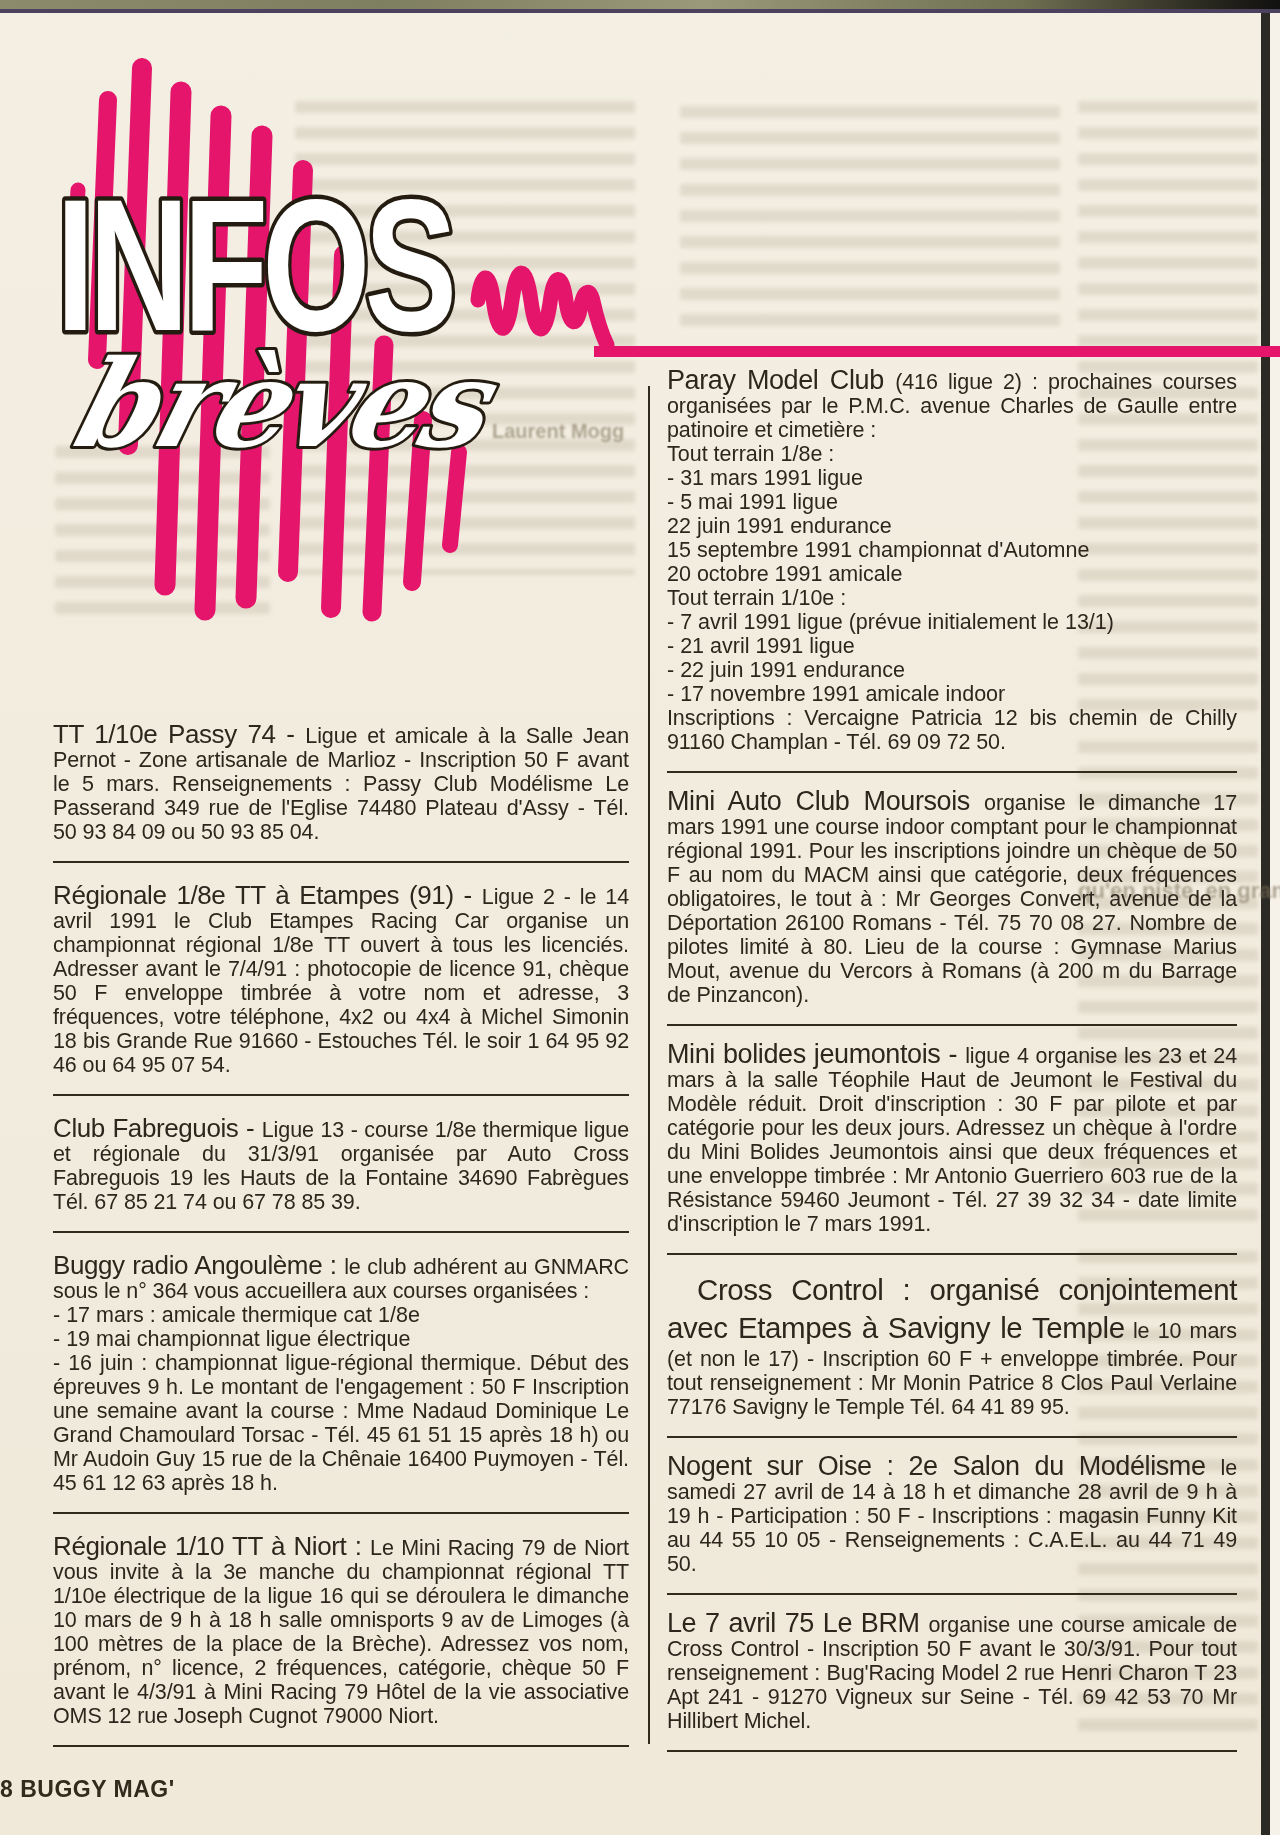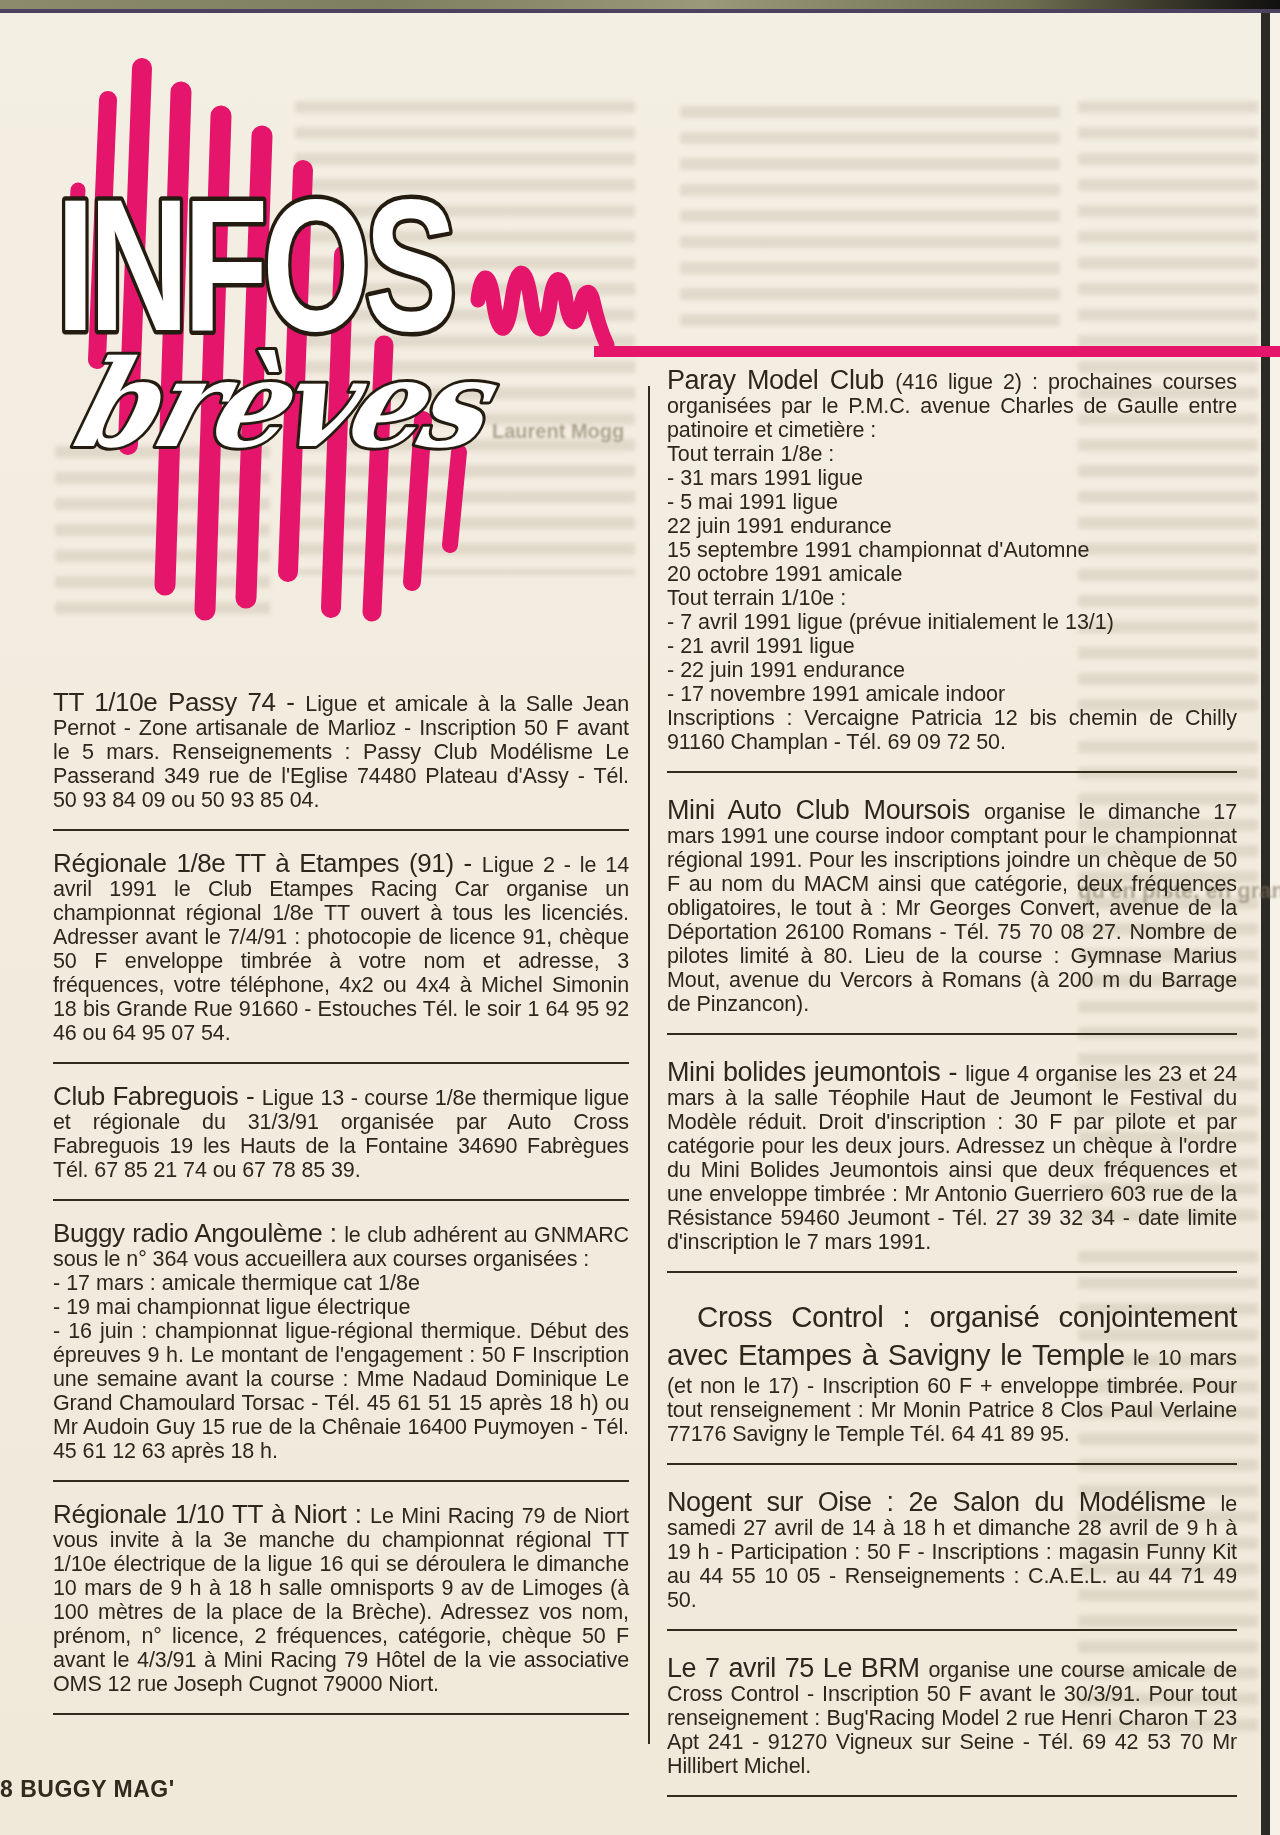--- a/index.html
+++ b/index.html
@@ -13,25 +13,25 @@
   .top-line{position:absolute;left:0;top:9px;width:1280px;height:4px;background:#4c4260;}
   .right-dark{position:absolute;left:1261px;top:13px;width:9px;height:1822px;background:#2b2a25;}
   .right-light{position:absolute;left:1270px;top:13px;width:10px;height:1822px;background:#f6f2e9;}
 
   .pink-rule{position:absolute;left:594px;top:346px;width:686px;height:11px;background:#e5156b;}
   .divider{position:absolute;left:648px;top:386px;width:2px;height:1358px;background:#332a1e;}
 
   .masthead-svg{position:absolute;left:0;top:0;}
 
   .col{position:absolute;}
-  .col-left{left:53px;top:690px;width:576px;}
+  .col-left{left:53px;top:722px;width:576px;}
   .col-right{left:667px;top:368px;width:570px;}
   .sec{border-bottom:2px solid #332a1e;padding-bottom:17px;}
   .col-left .sec+.sec{padding-top:20px;}
-  .col-right .sec+.sec{padding-top:25px;}
+  .col-right .sec+.sec{padding-top:16px;}
   .body{margin:0;font-size:21.5px;line-height:24px;text-align:justify;letter-spacing:-0.1px;}
   .hd{font-weight:normal;font-size:26px;letter-spacing:-0.4px;}
   .col-right .hd{font-size:27px;}
   .hd.big{font-size:29.5px;line-height:38px;margin-left:30px;}
   .list{margin:0;}
   .list div{font-size:21.5px;line-height:24px;}
   .tail{margin:0;}
 
   .footer{position:absolute;top:1776px;left:0;width:1274px;text-align:left;
     font-weight:bold;font-size:23px;letter-spacing:0.5px;color:#332a1e;}

